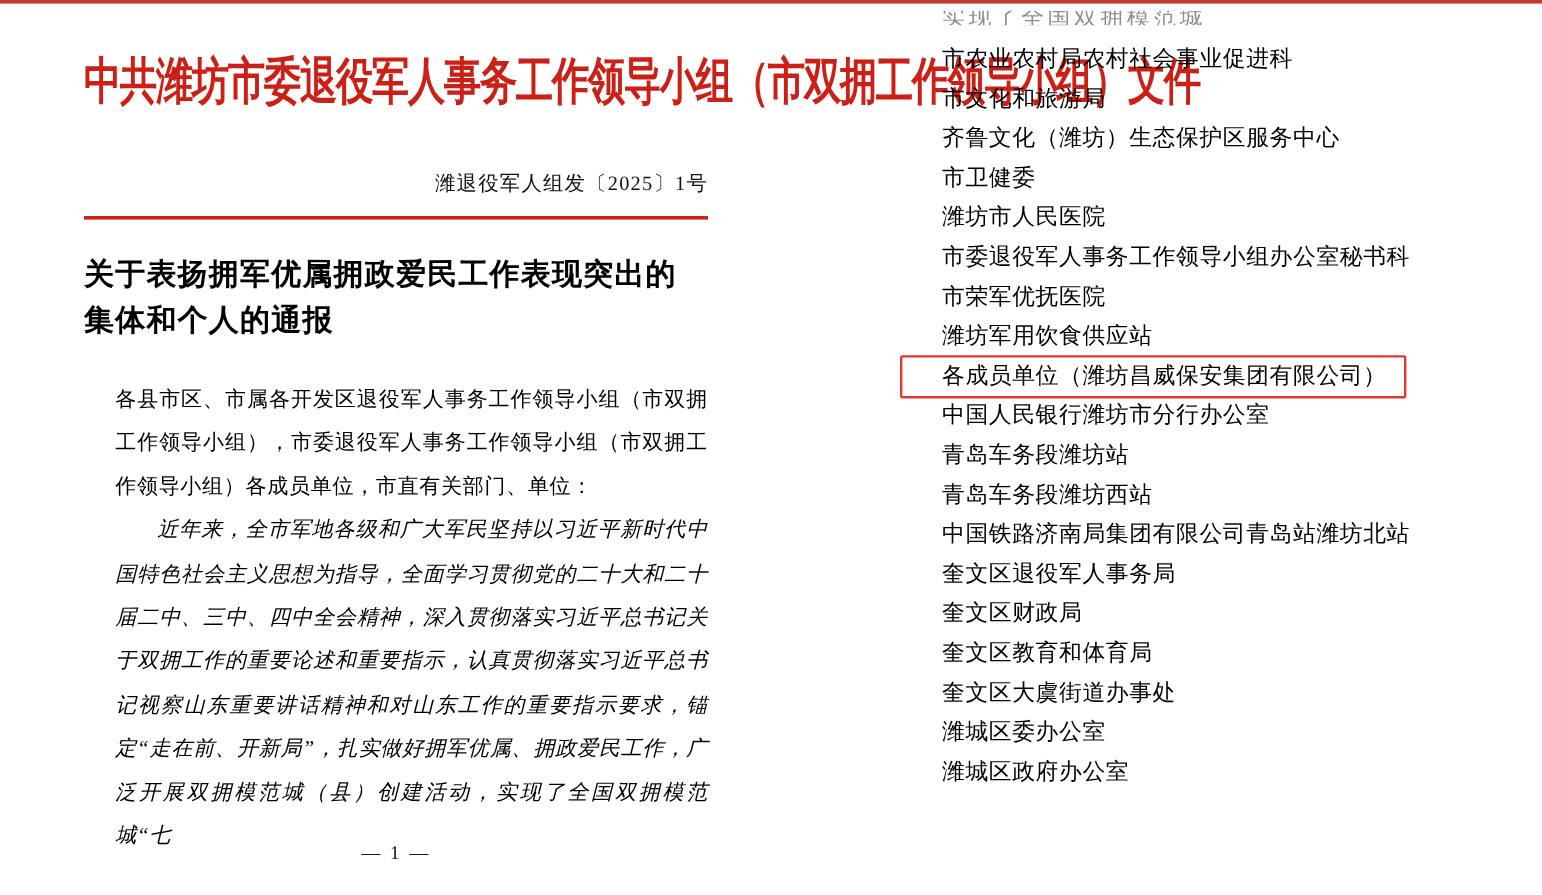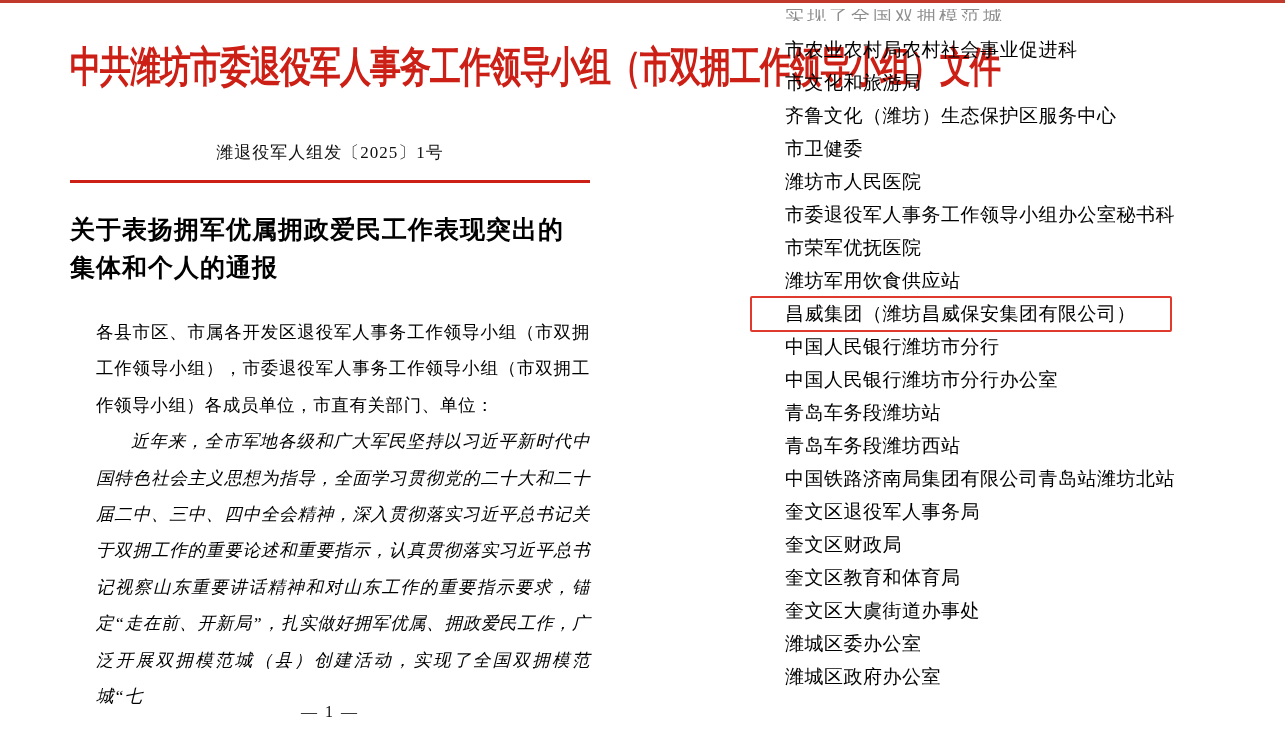--- a/index.html
+++ b/index.html
@@ -51,21 +51,21 @@
     font-weight: bold;
     font-size: 31px;
     line-height: 1.1;
     letter-spacing: -1px;
     white-space: nowrap;
     transform: scaleY(1.35);
     transform-origin: center top;
   }
   .doc-number {
     margin-top: 62px;
-    text-align: center;
+    text-align: right;
     font-size: 17px;
     letter-spacing: 1px;
     color: #111;
   }
   .red-line {
     margin-top: 16px;
     width: 520px;
     height: 2.5px;
     background: #cc1f15;
   }
@@ -189,22 +189,21 @@
     <div class="list-clip-top">实现了全国双拥模范城</div>
     <ul class="unit-list">
         <li>市农业农村局农村社会事业促进科</li>
         <li>市文化和旅游局</li>
         <li>齐鲁文化（潍坊）生态保护区服务中心</li>
         <li>市卫健委</li>
         <li>潍坊市人民医院</li>
         <li>市委退役军人事务工作领导小组办公室秘书科</li>
         <li>市荣军优抚医院</li>
         <li>潍坊军用饮食供应站</li>
-        <li class="highlight">昌威集团（潍坊昌威保安集团有限公司）</li>
-        <li>中国人民银行潍坊市分行</li>
+        <li class="highlight">各成员单位（潍坊昌威保安集团有限公司）</li>
         <li>中国人民银行潍坊市分行办公室</li>
         <li>青岛车务段潍坊站</li>
         <li>青岛车务段潍坊西站</li>
         <li>中国铁路济南局集团有限公司青岛站潍坊北站</li>
         <li>奎文区退役军人事务局</li>
         <li>奎文区财政局</li>
         <li>奎文区教育和体育局</li>
         <li>奎文区大虞街道办事处</li>
         <li>潍城区委办公室</li>
         <li>潍城区政府办公室</li>

